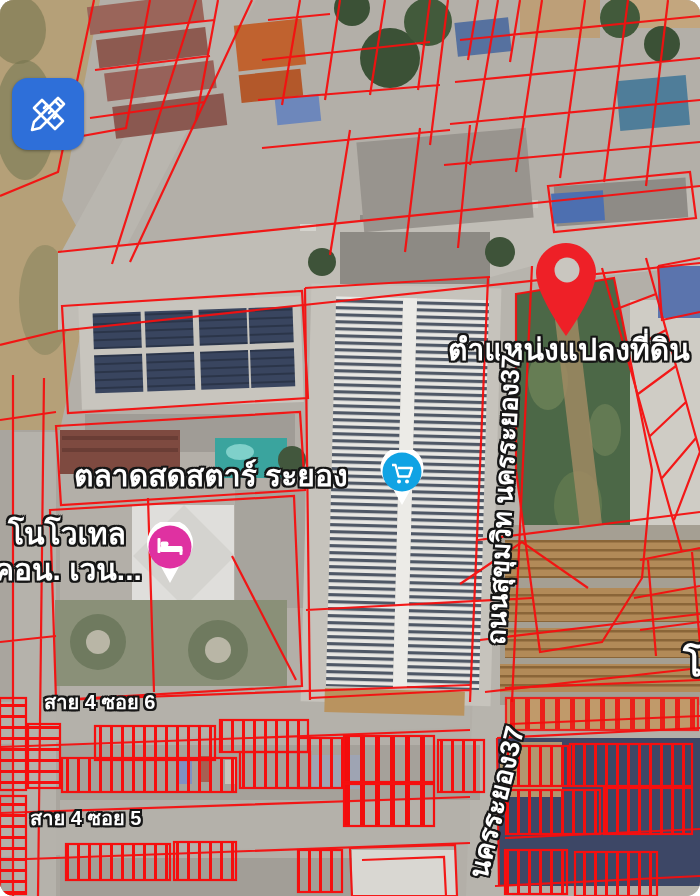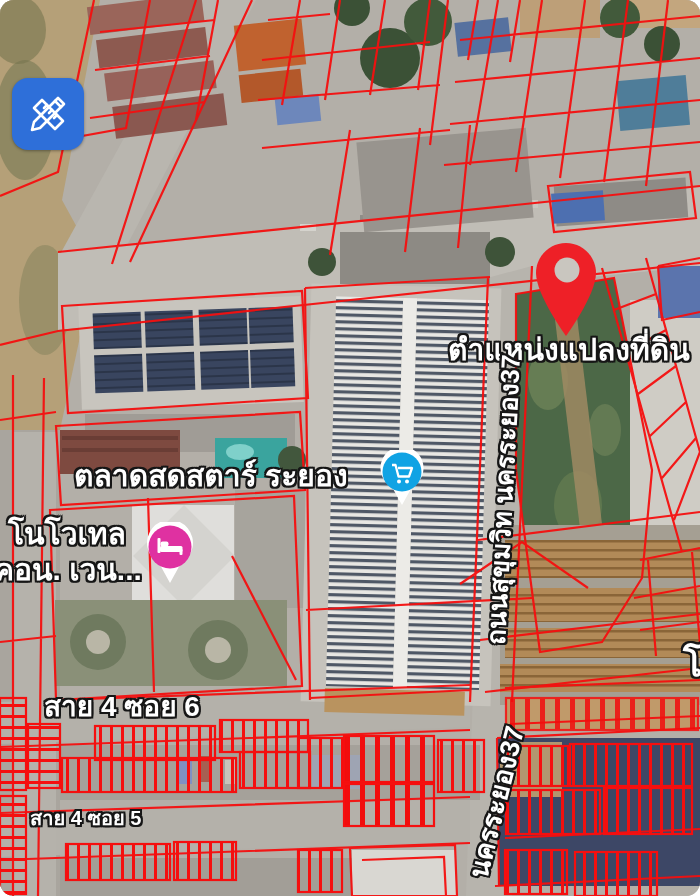--- a/index.html
+++ b/index.html
@@ -261,19 +261,19 @@
       <rect x="16.5" y="19.5" width="8" height="5" rx="2"></rect>
       <rect x="16" y="24" width="22.5" height="6" rx="1.5"></rect>
       <rect x="35.5" y="27" width="3" height="6" rx="1"></rect>
     </g>
   </svg>
 
   <div class="map-label" style="left:448px;top:334px;font-size:30px">ตำแหน่งแปลงที่ดิน</div>
   <div class="map-label" style="left:8px;top:518px;font-size:30px">โนโวเทล</div>
   <div class="map-label" style="left:74px;top:460px;font-size:30px">ตลาดสดสตาร์ ระยอง</div>
   <div class="map-label" style="left:-6px;top:554px;font-size:30px">คอน. เวน...</div>
-  <div class="map-label" style="left:44px;top:692px;font-size:28px">สาย 4 ซอย 6</div>
+  <div class="map-label" style="left:44px;top:692px;font-size:20px">สาย 4 ซอย 6</div>
   <div class="map-label" style="left:30px;top:808px;font-size:20px">สาย 4 ซอย 5</div>
   <div class="map-label v-label" style="left:304px;top:486px;width:400px;font-size:26px;transform:rotate(-87deg)">ถนนสุขุมวิท นครระยอง37</div>
   <div class="map-label v-label" style="left:387px;top:788px;width:220px;font-size:27px;transform:rotate(-76deg)">นครระยอง37</div>
   <div class="map-label" style="left:683px;top:645px;font-size:36px">โ</div>
 
 </div>
 
 </body></html>

